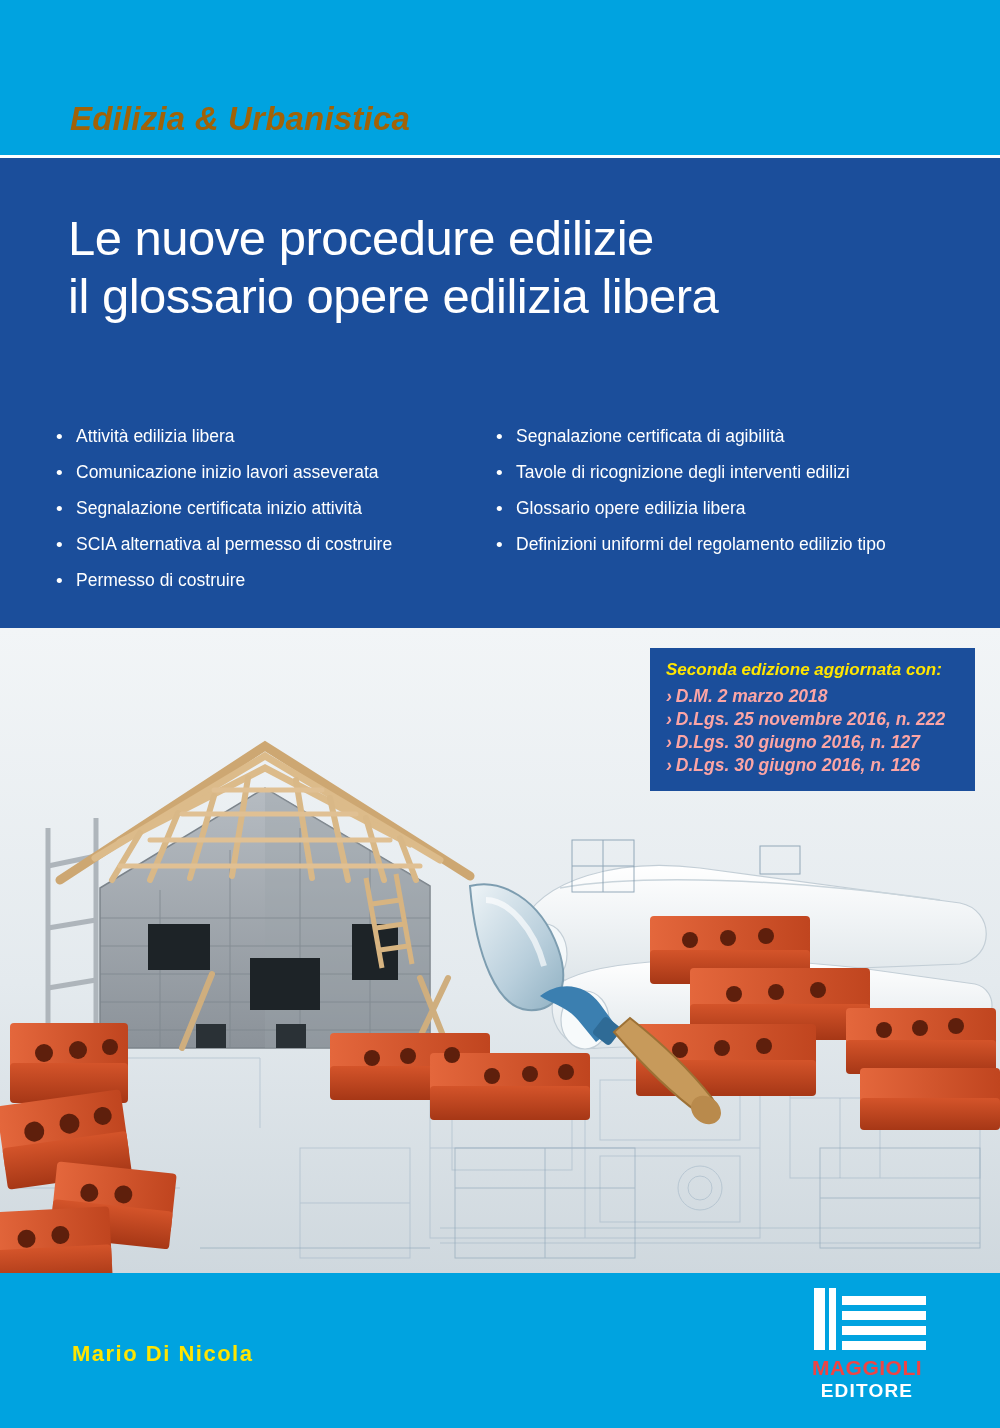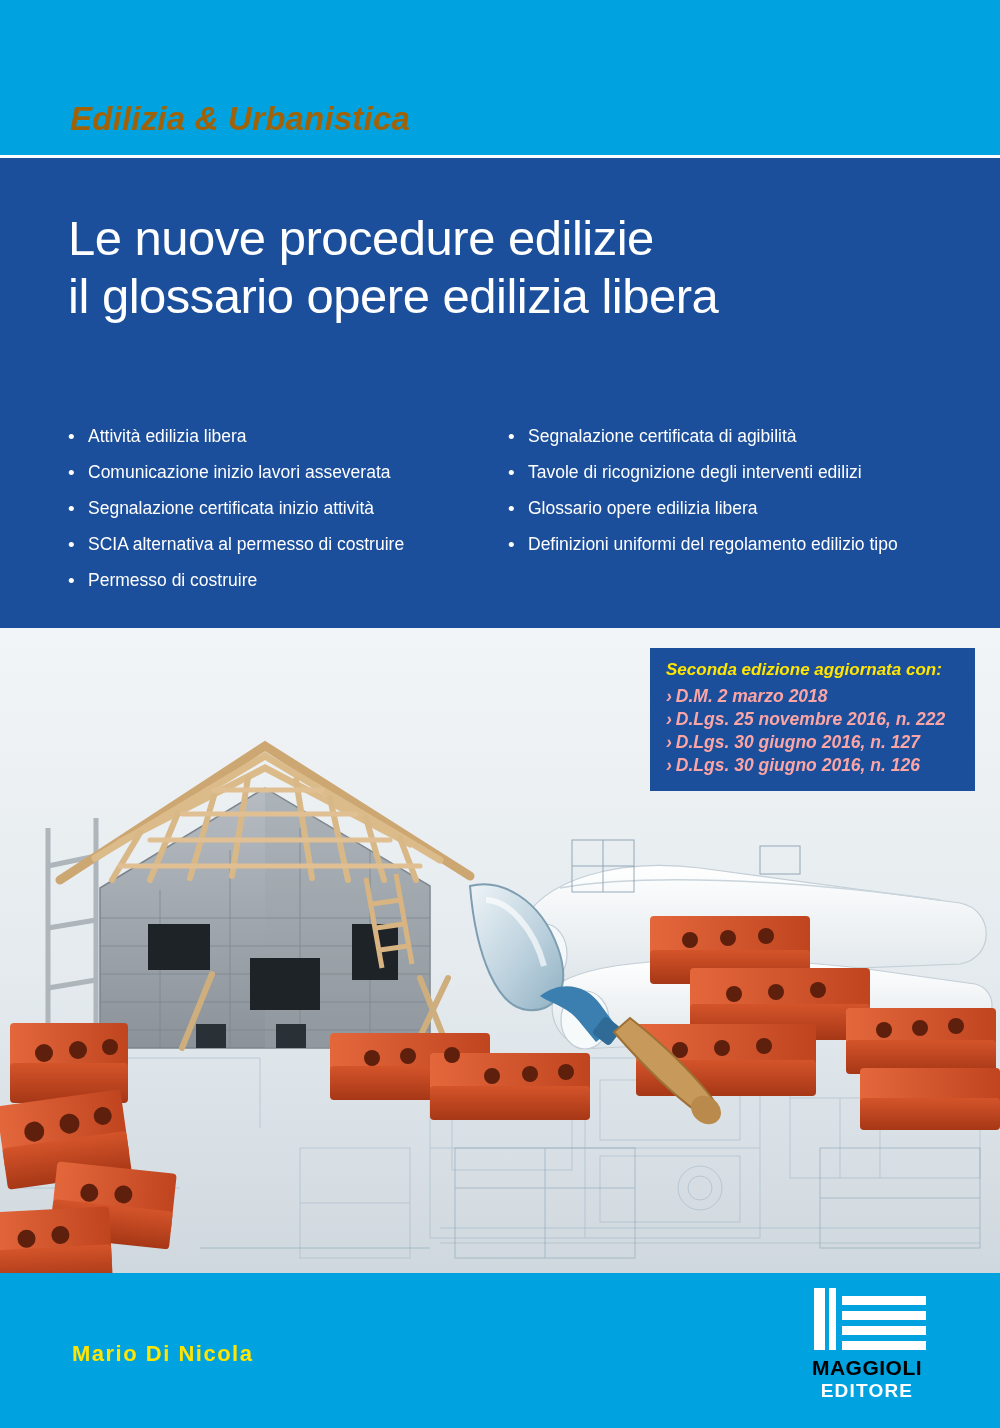--- a/index.html
+++ b/index.html
@@ -57,21 +57,21 @@
     font-size: 49px;
     font-weight: normal;
     line-height: 1.18;
     letter-spacing: -0.5px;
     white-space: nowrap;
   }
 
   
   .bullets {
     position: absolute;
-    left: 68px;
+    left: 56px;
     top: 425px;
     width: 880px;
     display: flex;
     gap: 0px;
   }
   .bullet-col {
     width: 440px;
   }
   .bullet-col.right {
     width: 440px;
@@ -193,21 +193,21 @@
   }
   .logo-mark .stem2 {
     position: absolute;
     left: 21px;
     top: 0px;
     width: 7px;
     height: 62px;
     background: #ffffff;
   }
   .logo-name {
-    color: #000000;
+    color: #ef4444;
     font-size: 21px;
     font-weight: bold;
     letter-spacing: 0.5px;
     line-height: 1.12;
   }
   .logo-sub {
     color: #ffffff;
     font-size: 19px;
     font-weight: bold;
     letter-spacing: 1.2px;

